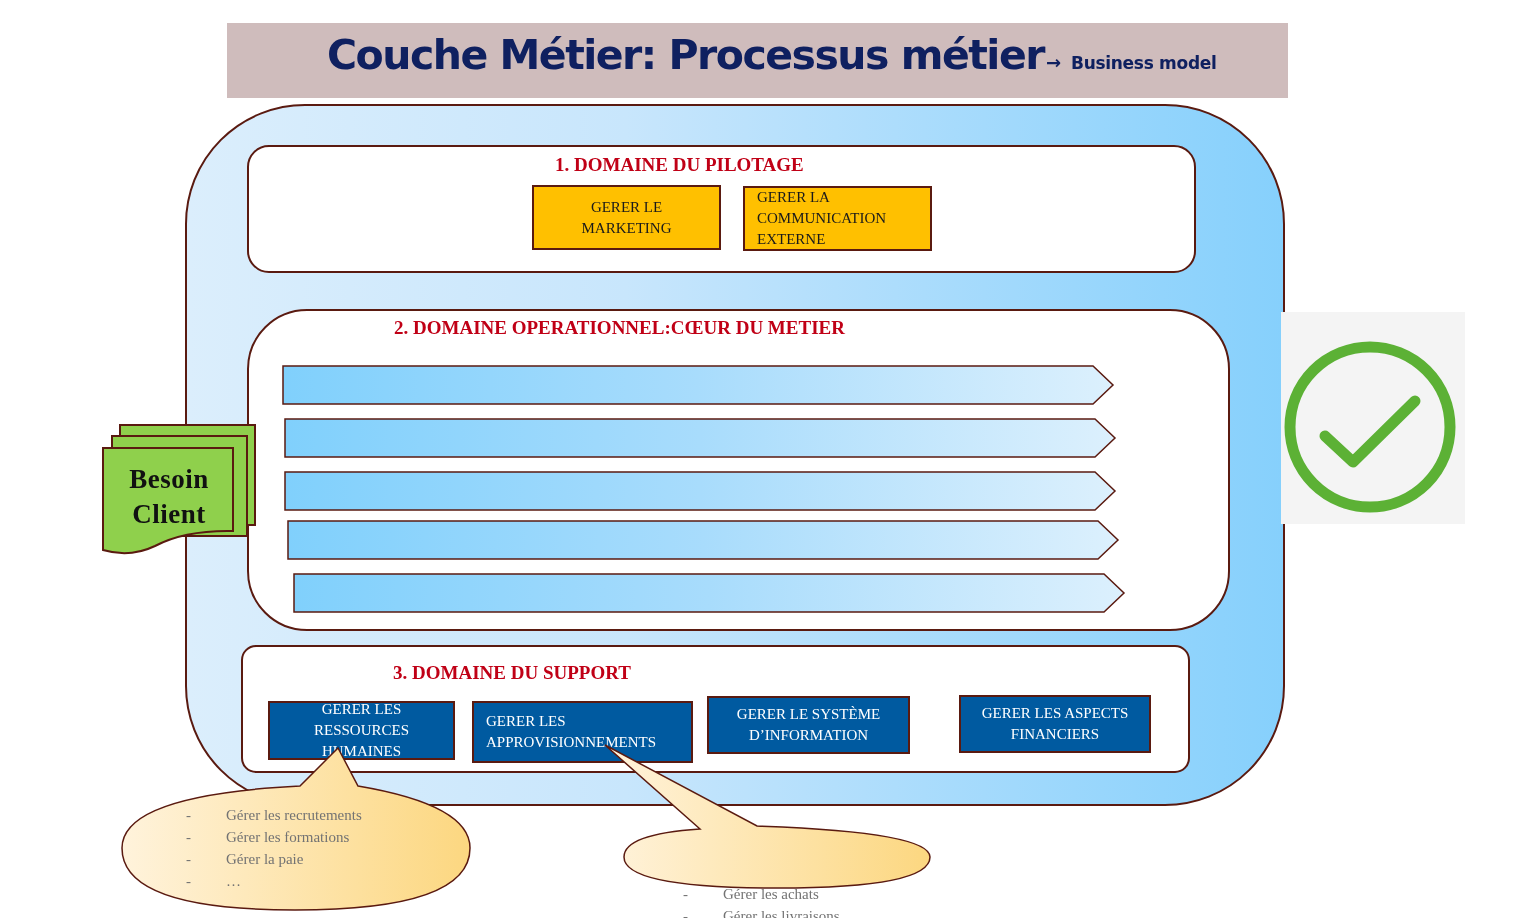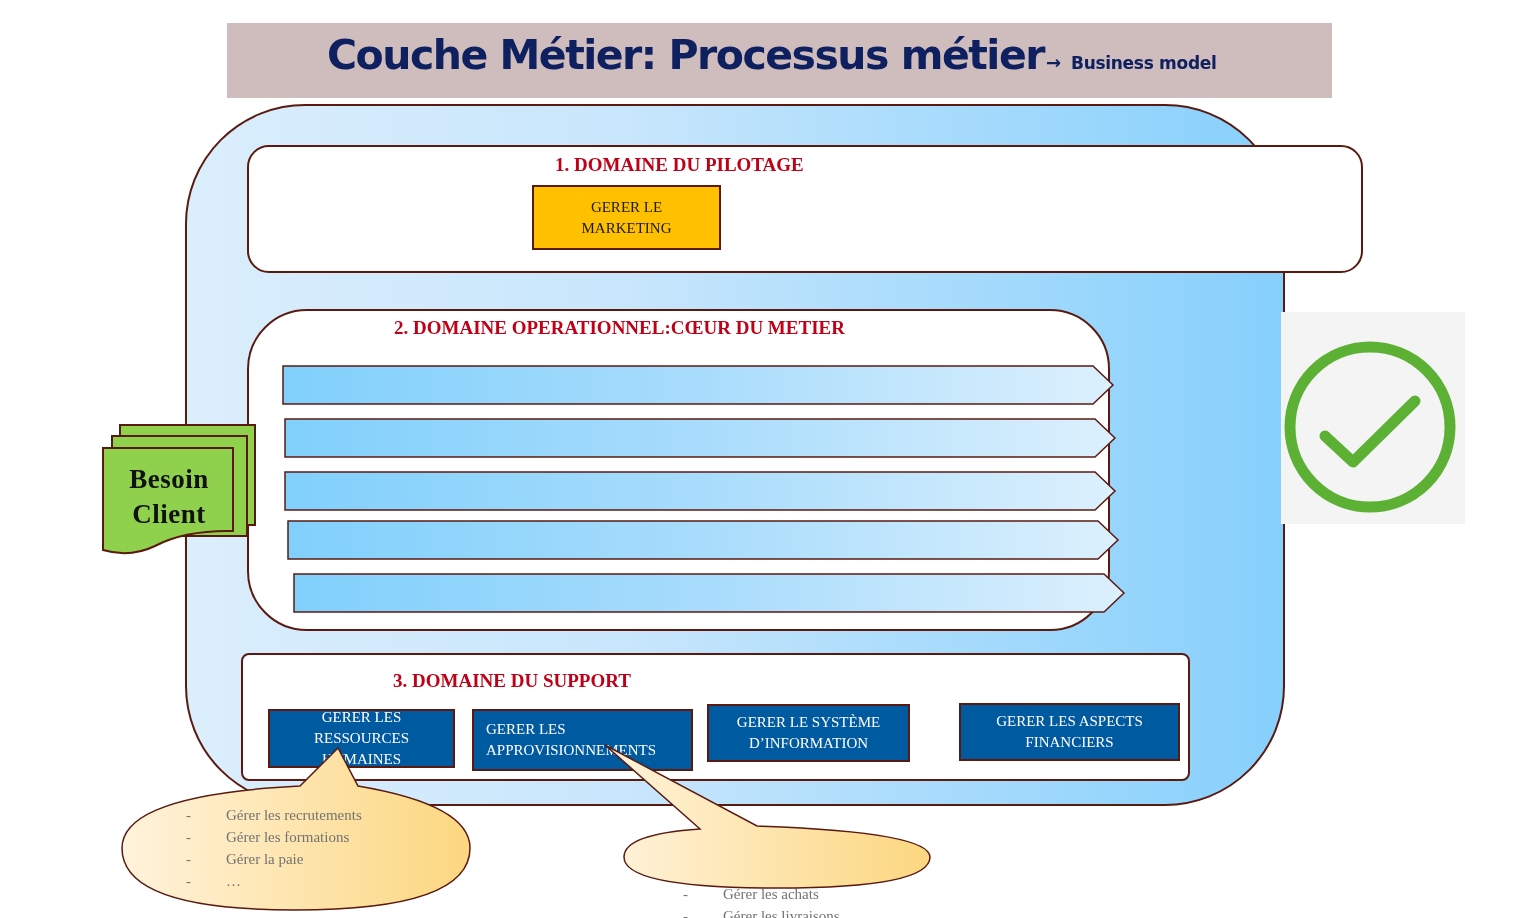--- a/index.html
+++ b/index.html
@@ -1,34 +1,34 @@
 <!DOCTYPE html>
 <html><head>
 <meta charset="utf-8">
 <style>
   html, body { margin: 0; padding: 0; background: #ffffff; }
   body { width: 1522px; height: 918px; position: relative; overflow: hidden;
          font-family: "Liberation Serif", serif; }
   .abs { position: absolute; }
 
   
-  #title-banner { left: 227px; top: 23px; width: 1061px; height: 75px; background: #cfbcbc; padding-left: 44px; }
+  #title-banner { left: 227px; top: 23px; width: 1061px; height: 75px; background: #cfbcbc; }
   #title-text { position: absolute; left: 100px; top: 8px; color: #0f2060;
     font-family: "DejaVu Sans", sans-serif; font-weight: bold; font-size: 41px; letter-spacing: -1.5px; white-space: nowrap; }
   #title-arrow { font-size: 18px; font-weight: bold; margin-left: 2px; letter-spacing: 0; }
   #title-sub { font-size: 17px; font-weight: bold; margin-left: 10px; letter-spacing: -0.3px; }
 
   
   #outer-frame { left: 185px; top: 104px; width: 1100px; height: 702px; border-radius: 120px;
     border: 2px solid #5a1a10; background: linear-gradient(to right, #dbeefc 0%, #c8e6fc 40%, #86d0fc 100%); box-sizing: border-box; }
 
   .domain { background: #ffffff; border: 2px solid #5a1a10; box-sizing: border-box; }
-  #domain-pilotage { left: 247px; top: 145px; width: 1116px; height: 128px; border-radius: 22px; padding-left: 48px; }
-  #domain-operationnel { left: 247px; top: 309px; width: 863px; height: 322px; border-radius: 60px; }
-  #domain-support { left: 241px; top: 645px; width: 949px; height: 128px; border-radius: 8px; margin-top: 8px; }
+  #domain-pilotage { left: 247px; top: 145px; width: 949px; height: 128px; border-radius: 22px; padding-left: 48px; }
+  #domain-operationnel { left: 247px; top: 309px; width: 983px; height: 322px; border-radius: 60px; }
+  #domain-support { left: 241px; top: 645px; width: 949px; height: 128px; border-radius: 15px; }
 
   .domain-title { position: absolute; color: #c00016; font-weight: bold; font-size: 19px; white-space: nowrap; }
 
   .box-orange { position: absolute; background: #ffc000; border: 2px solid #5a1a10; box-sizing: border-box;
     color: #1a1a1a; font-size: 15px; line-height: 21px; display: flex; align-items: center; justify-content: center; text-align: center; }
   .box-blue { position: absolute; background: #005aa0; border: 2px solid #5a1a10; box-sizing: border-box;
     color: #ffffff; font-size: 15px; line-height: 21px; display: flex; align-items: center; justify-content: center; text-align: center; }
   .box-blue.left { justify-content: flex-start; text-align: left; padding-left: 12px; }
   .box-orange.left { justify-content: flex-start; text-align: left; padding-left: 12px; }
   .box-text { white-space: pre-line; }
@@ -53,20 +53,25 @@
 </div>
 
 <div id="outer-frame" class="abs"></div>
 
 <div id="domain-pilotage" class="abs domain">
   <div class="domain-title" style="left:306px; top:7px;">1. DOMAINE DU PILOTAGE</div>
   <div class="box-orange" style="left:283px; top:38px; width:189px; height:65px;">
     <span class="box-text">GERER LE
 MARKETING</span>
   </div>
+  <div class="box-orange left" style="left:494px; top:39px; width:189px; height:65px;">
+    <span class="box-text">GERER LA
+COMMUNICATION
+EXTERNE</span>
+  </div>
 </div>
 
 <div id="domain-operationnel" class="abs domain">
   <div class="domain-title" style="left:145px; top:6px;">2. DOMAINE OPERATIONNEL:CŒUR DU METIER</div>
 </div>
 <svg class="abs" style="left:0; top:0;" width="1522" height="918">
   <defs>
     <linearGradient id="arrowGrad" x1="0" x2="1" y1="0" y2="0">
       <stop offset="0" stop-color="#80d0fc"></stop>
       <stop offset="0.5" stop-color="#a8dcfc"></stop>
@@ -90,21 +95,21 @@
 HUMAINES</span>
   </div>
   <div class="box-blue left" style="left:229px; top:54px; width:221px; height:62px;">
     <span class="box-text">GERER LES
 APPROVISIONNEMENTS</span>
   </div>
   <div class="box-blue" style="left:464px; top:49px; width:203px; height:58px;">
     <span class="box-text">GERER LE SYSTÈME
 D’INFORMATION</span>
   </div>
-  <div class="box-blue" style="left:716px; top:48px; width:221px; height:58px;">
+  <div class="box-blue" style="left:716px; top:48px; width:192px; height:58px;">
     <span class="box-text">GERER LES ASPECTS
 FINANCIERS</span>
   </div>
 </div>
 
 <svg class="abs" style="left:0; top:0;" width="1522" height="918">
   <defs>
     <linearGradient id="calloutGrad" x1="0" x2="1" y1="0" y2="0">
       <stop offset="0" stop-color="#fff3dc"></stop>
       <stop offset="1" stop-color="#fcd780"></stop>

